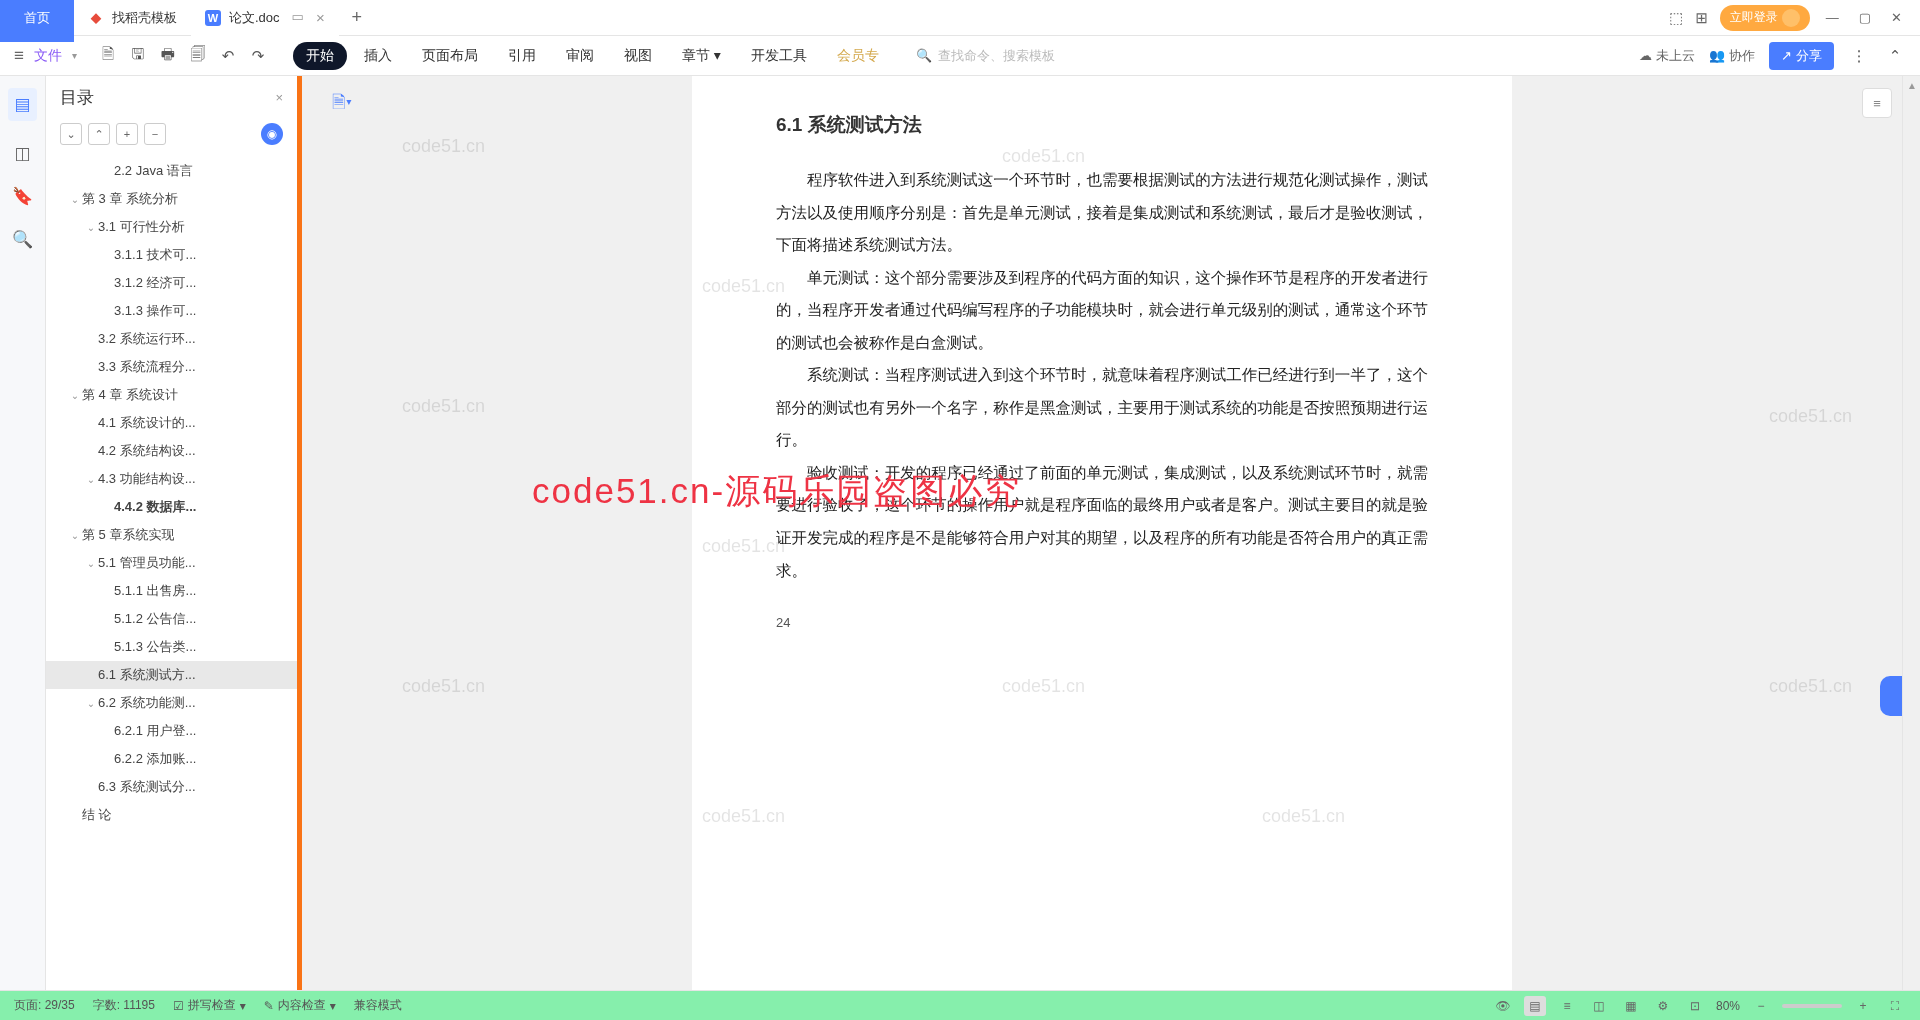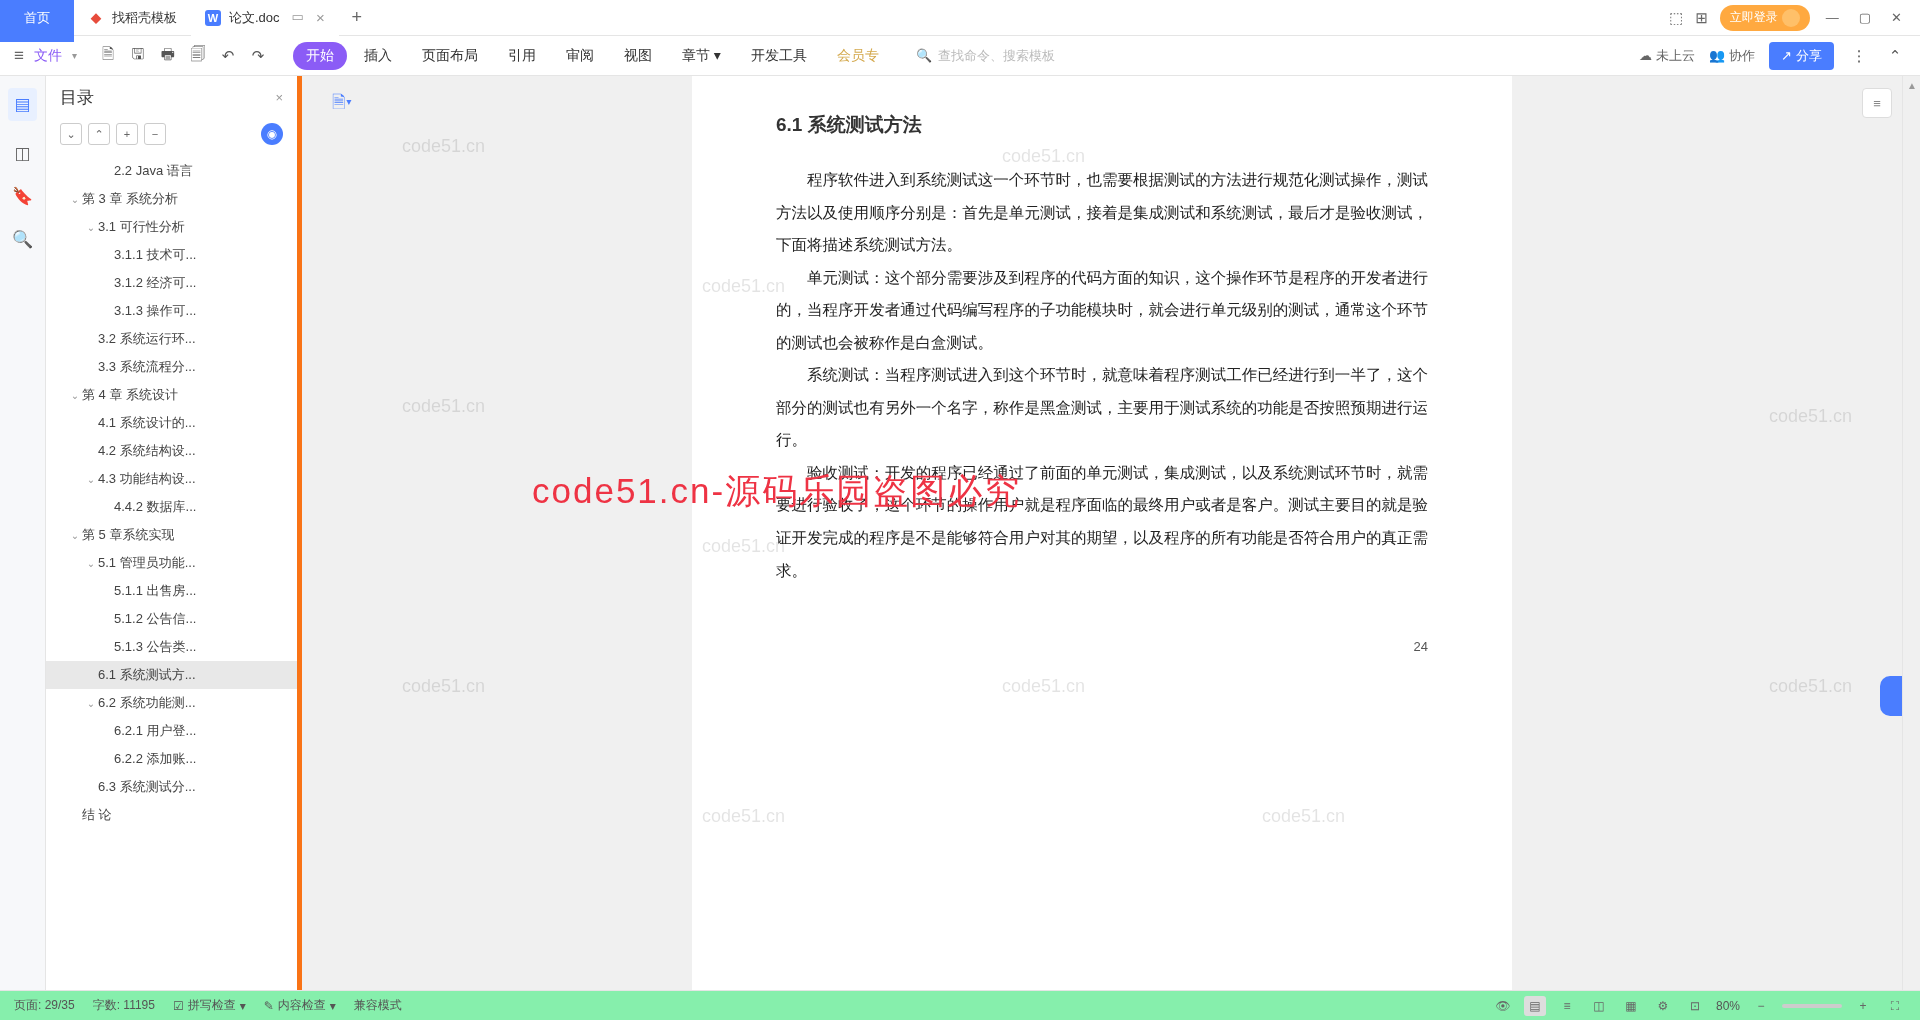--- a/index.html
+++ b/index.html
@@ -21,21 +21,21 @@
 .login-avatar{width:18px;height:18px;background:#ffc069;border-radius:50%}
 .win-btn{color:#666;font-size:13px;cursor:pointer;padding:0 4px}
 .toolbar{height:40px;display:flex;align-items:center;padding:0 14px;gap:10px;border-bottom:1px solid #e5e5e5}
 .hamburger{font-size:17px;color:#666}
 .file-label{font-size:14px;color:#8b5cf6}
 .tb-dd{color:#999;font-size:10px}
 .tb-icons{display:flex;gap:8px;margin-left:10px}
 .tb-ico{width:22px;height:22px;display:flex;align-items:center;justify-content:center;color:#555;font-size:15px;cursor:pointer}
 .ribbon-tabs{display:flex;gap:4px;margin-left:14px}
 .rtab{padding:5px 13px;font-size:14px;color:#333;cursor:pointer}
-.rtab.active{background:#8b5cf6;color:#fff;border-radius:14px}
+.rtab.active{background:#0f172a;color:#fff;border-radius:14px}
 .rtab.member{color:#d4a94e}
 .search-box{display:flex;align-items:center;gap:6px;color:#bbb;margin-left:14px;font-size:13px}
 .toolbar-right{margin-left:auto;display:flex;align-items:center;gap:14px}
 .cloud-btn{display:flex;align-items:center;gap:4px;color:#666;font-size:13px}
 .share-btn{background:#4a7dff;color:#fff;padding:5px 12px;border-radius:4px;display:flex;align-items:center;gap:4px;font-size:13px}
 .main{display:flex;height:calc(100% - 106px)}
 .sidebar{width:46px;background:#f7f8fa;border-right:1px solid #e5e5e5;display:flex;flex-direction:column;align-items:center;padding-top:12px;gap:22px}
 .sb-ico{color:#666;font-size:17px;cursor:pointer}
 .sb-ico.active{color:#4a7dff;background:#e8f0ff;padding:6px;border-radius:4px}
 .outline-panel{width:256px;border-right:5px solid #f97316;display:flex;flex-direction:column;background:#fff}
@@ -51,21 +51,21 @@
 .ol-caret{width:14px;color:#999;font-size:10px;text-align:center;flex-shrink:0}
 .ol-text{overflow:hidden;text-overflow:ellipsis}
 .doc-area{flex:1;background:#f0f0f0;position:relative;overflow:hidden}
 .doc-page-ico{position:absolute;left:30px;top:14px;color:#4a7dff;font-size:17px}
 .right-tool{position:absolute;right:10px;top:12px;width:30px;height:30px;border:1px solid #ddd;border-radius:4px;display:flex;align-items:center;justify-content:center;color:#888;background:#fff}
 .page{width:820px;margin:0 auto;background:#fff;min-height:100%;padding:36px 84px;position:relative}
 .page h2{font-size:19px;font-weight:600;margin-bottom:26px}
 .page p{font-size:15.5px;line-height:2.1;text-indent:2em;color:#222;text-align:justify;font-family:Liberation Serif, serif}
 .watermark{position:absolute;color:rgba(0,0,0,0.11);font-size:18px;pointer-events:none;font-family:Arial}
 .watermark-red{position:absolute;color:#e34;font-size:35px;pointer-events:none;font-weight:500;letter-spacing:2px;white-space:nowrap}
-.page-num{text-align:right;font-size:13px;color:#555;margin-top:52px}
+.page-num{text-align:left;font-size:13px;color:#555;margin-top:28px}
 .blue-tab{position:absolute;right:0;top:600px;width:22px;height:40px;background:#4a7dff;border-radius:10px 0 0 10px}
 .statusbar{height:30px;border-top:1px solid #e5e5e5;display:flex;align-items:center;padding:0 14px;gap:18px;font-size:12px;color:#555;background:#86efac}
 .sb-item{display:flex;align-items:center;gap:4px}
 .sb-right{margin-left:auto;display:flex;align-items:center;gap:10px}
 .sb-view{width:22px;height:20px;display:flex;align-items:center;justify-content:center;color:#666;cursor:pointer}
 .sb-view.active{background:#ddd;border-radius:3px}
 .right-scroll{width:18px;background:#f0f0f0;border-left:1px solid #e5e5e5;position:relative}
 .scroll-up{position:absolute;top:4px;left:4px;color:#999;font-size:10px}
 </style>
 </head>
@@ -197,21 +197,21 @@
           <span class="ol-text">4.1 系统设计的...</span>
         </div>
         <div class="ol-item" style="padding-left: 38px;">
           <span class="ol-caret"></span>
           <span class="ol-text">4.2 系统结构设...</span>
         </div>
         <div class="ol-item" style="padding-left: 38px;">
           <span class="ol-caret">⌄</span>
           <span class="ol-text">4.3 功能结构设...</span>
         </div>
-        <div class="ol-item" style="padding-left: 54px;">
+        <div class="ol-item" style="padding-left: 54px; font-weight: bold;">
           <span class="ol-caret"></span>
           <span class="ol-text">4.4.2 数据库...</span>
         </div>
         <div class="ol-item" style="padding-left: 22px;">
           <span class="ol-caret">⌄</span>
           <span class="ol-text">第 5 章系统实现</span>
         </div>
         <div class="ol-item" style="padding-left: 38px;">
           <span class="ol-caret">⌄</span>
           <span class="ol-text">5.1 管理员功能...</span>

